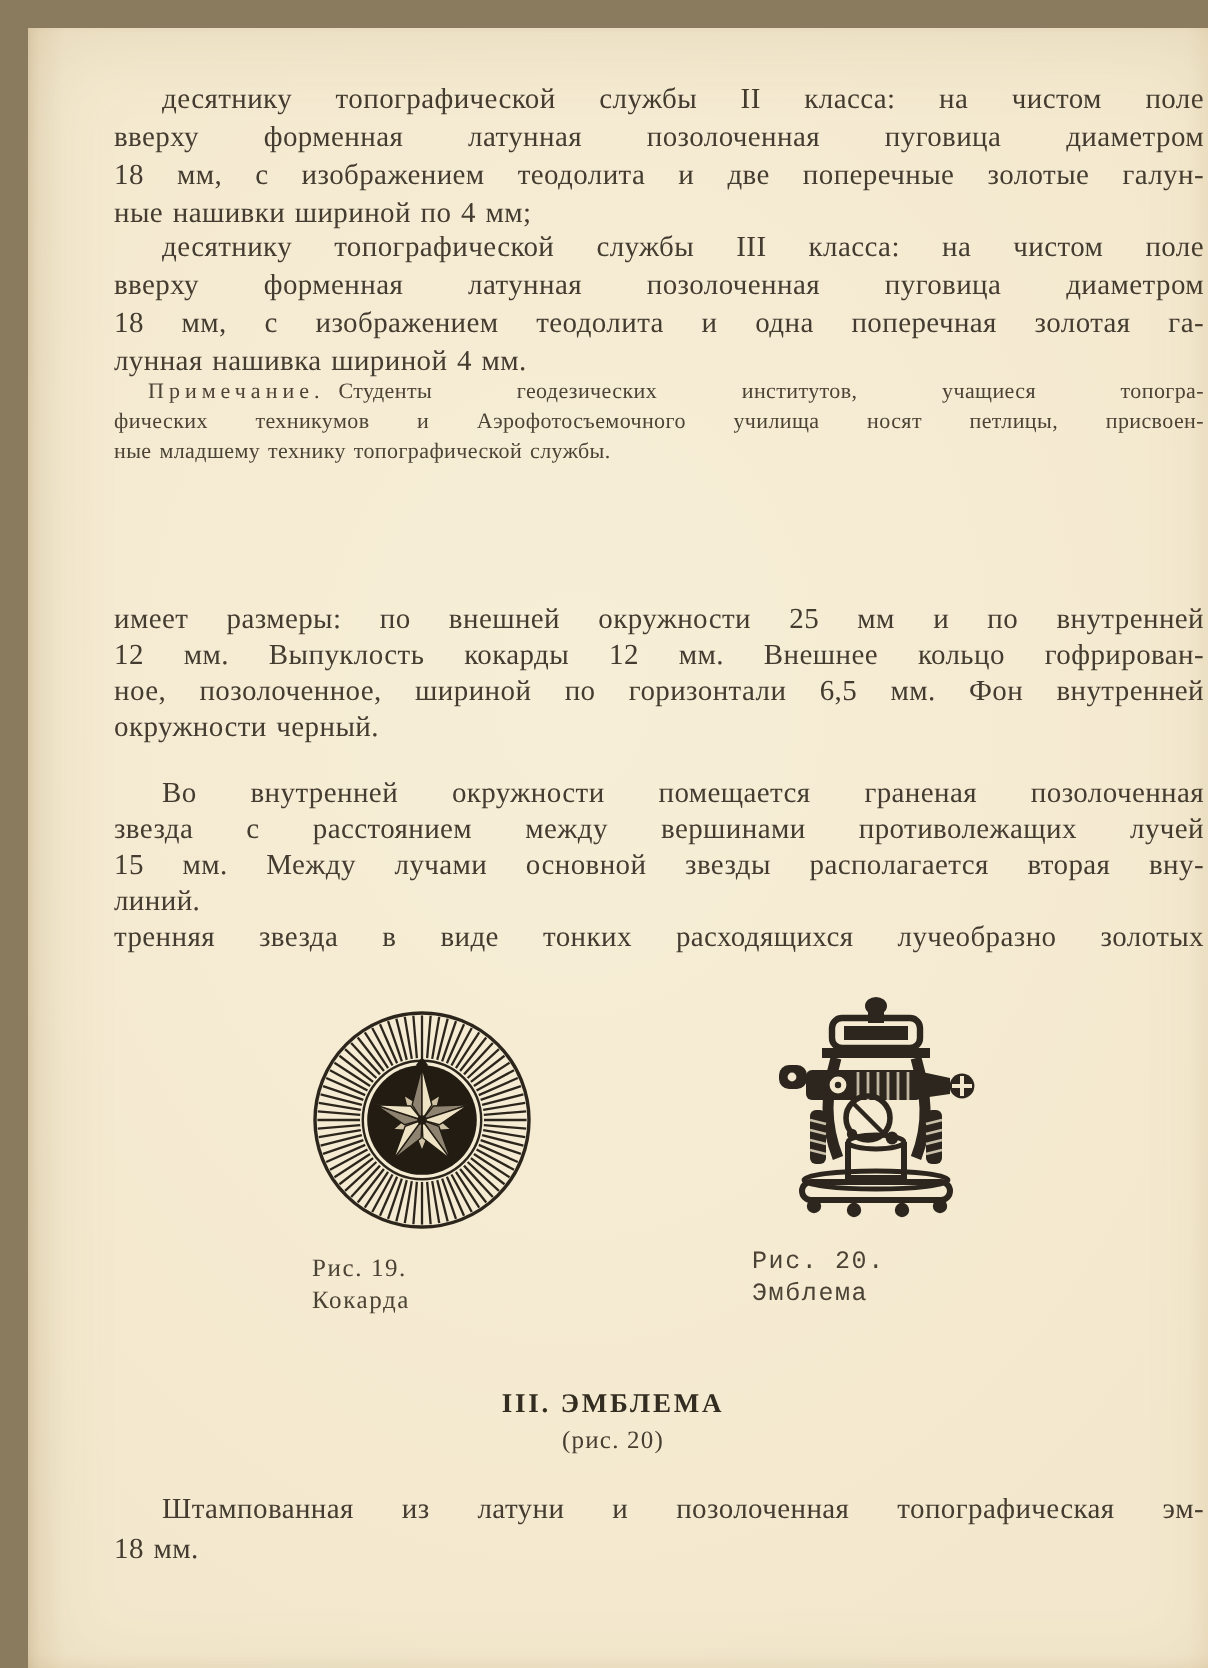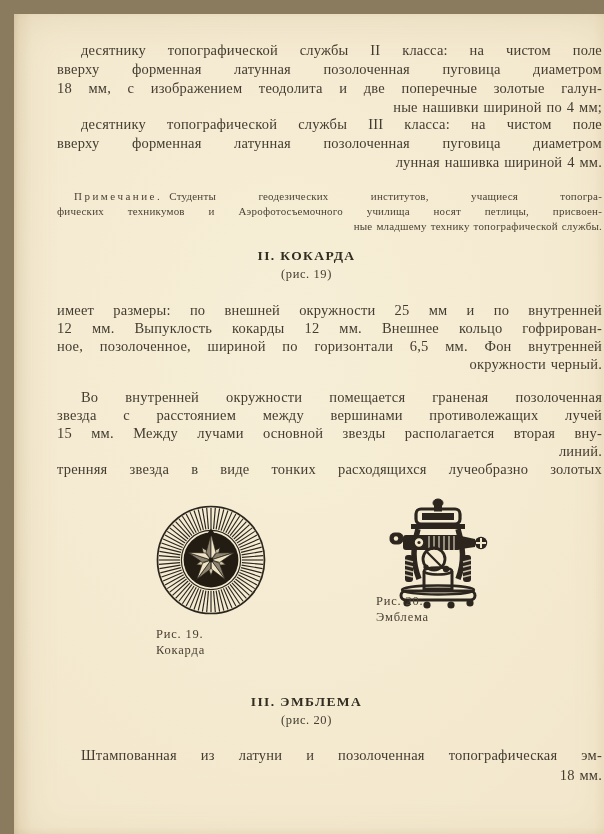--- a/index.html
+++ b/index.html
@@ -18,21 +18,21 @@
   }
   .page::after{
     content:"";position:absolute;inset:0;pointer-events:none;
     box-shadow:inset 0 0 46px rgba(146,108,52,.16), inset 0 -3px 6px rgba(120,85,40,.18);
   }
   .para{position:absolute;left:43px;width:545px;font-size:14.5px;letter-spacing:.2px;word-spacing:1px;}
   .para .tl{height:19px;line-height:19px;white-space:nowrap;}
   .lh18 .tl{height:18px;line-height:18px;}
   .lh20 .tl{height:20px;line-height:20px;}
   .jl{text-align:justify;text-align-last:justify;white-space:normal !important;}
-  .last{text-align:right;}
+  .last{text-align:left;}
   .ind{padding-left:24px;}
   .note{font-size:11px;letter-spacing:.2px;color:#4b4335;}
   .note .tl{height:15px;line-height:15px;}
   .note-label{letter-spacing:2.5px;margin-right:7px;}
   .heading{position:absolute;left:43px;width:545px;padding-right:46px;box-sizing:border-box;text-align:center;color:#322c21;}
   .heading .title{font-weight:bold;font-size:13.5px;letter-spacing:1.4px;line-height:20px;}
   .heading .subtitle{font-weight:normal;font-size:12.5px;letter-spacing:.6px;line-height:17px;color:#463e31;}
   .fig{position:absolute;}
   .caption{position:absolute;text-align:left;font-size:12.5px;color:#4a4234;}
   .caption .cl{line-height:15.5px;letter-spacing:.8px;}
@@ -46,35 +46,32 @@
   <div class="para" style="top:27px;">
     <div class="tl jl ind">десятнику топографической службы II класса: на чистом поле</div>
     <div class="tl jl">вверху форменная латунная позолоченная пуговица диаметром</div>
     <div class="tl jl">18 мм, с изображением теодолита и две поперечные золотые галун-</div>
     <div class="tl last">ные нашивки шириной по 4 мм;</div>
   </div>
 
   <div class="para" style="top:101px;">
     <div class="tl jl ind">десятнику топографической службы III класса: на чистом поле</div>
     <div class="tl jl">вверху форменная латунная позолоченная пуговица диаметром</div>
+    <div class="tl jl">18 мм, с изображением теодолита и одна поперечная золотая га-</div>
     <div class="tl last">лунная нашивка шириной 4 мм.</div>
   </div>
 
   <div class="para note" style="top:175px;">
     <div class="tl jl" style="padding-left:17px;">
       <span class="note-label">Примечание.</span><span>Студенты геодезических институтов, учащиеся топогра-</span>
     </div>
     <div class="tl jl">фических техникумов и Аэрофотосъемочного училища носят петлицы, присвоен-</div>
     <div class="tl last">ные младшему технику топографической службы.</div>
   </div>
 
-  <div class="heading" style="top:232px;">
-    <div class="title">II. КОКАРДА</div>
-    <div class="subtitle">(рис. 19)</div>
-  </div>
 
   <div class="para lh18" style="top:287px;">
     <div class="tl jl">имеет размеры: по внешней окружности 25 мм и по внутренней</div>
     <div class="tl jl">12 мм. Выпуклость кокарды 12 мм. Внешнее кольцо гофрирован-</div>
     <div class="tl jl">ное, позолоченное, шириной по горизонтали 6,5 мм. Фон внутренней</div>
     <div class="tl last">окружности черный.</div>
   </div>
 
   <div class="para lh18" style="top:374px;">
     <div class="tl jl ind">Во внутренней окружности помещается граненая позолоченная</div>
@@ -252,21 +249,21 @@
         <circle cx="62" cy="108" r="3.6" stroke="none"></circle>
         <circle cx="81" cy="106" r="3.6" stroke="none"></circle>
       </g>
     </svg>
   </div>
 
   <div class="caption" style="left:142px;top:613px;width:122px;">
     <div class="cl">Рис. 19.</div>
     <div class="cl">Кокарда</div>
   </div>
-  <div class="caption" style="left:362px;top:580px;width:122px;">
+  <div class="caption" style="left:362px;top:610px;width:122px;font-family:Liberation Mono, monospace;">
     <div class="cl">Рис. 20.</div>
     <div class="cl">Эмблема</div>
   </div>
 
   <div class="heading" style="top:678px;">
     <div class="title">III. ЭМБЛЕМА</div>
     <div class="subtitle">(рис. 20)</div>
   </div>
 
   <div class="para lh20" style="top:731px;">

